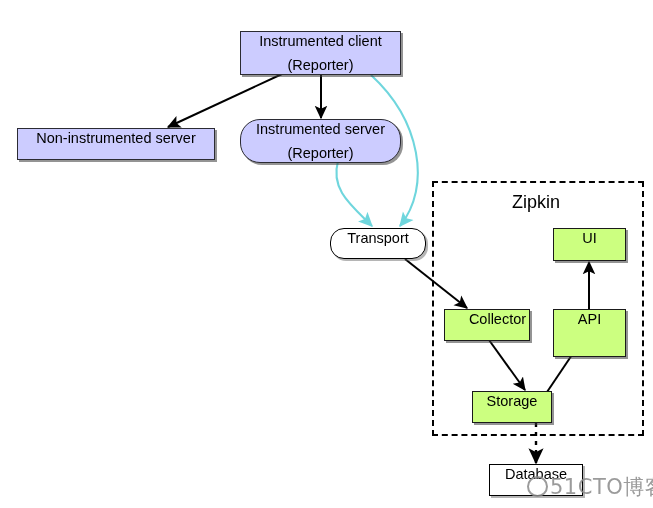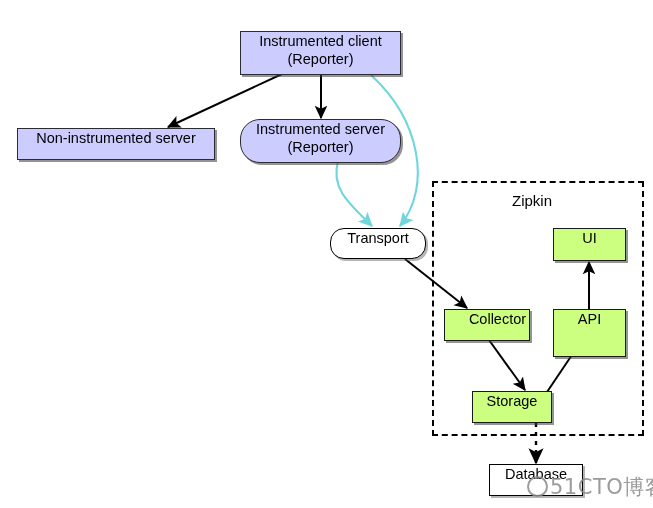--- a/index.html
+++ b/index.html
@@ -22,21 +22,21 @@
     width: 653px;
     height: 508px;
     pointer-events: none;
   }
   .node {
     position: absolute;
     box-sizing: border-box;
     display: flex;
     flex-direction: column;
     align-items: center;
-    justify-content: flex-start;
+    justify-content: space-between;
     text-align: center;
     font-size: 14.5px;
     color: #000000;
     line-height: 1.25;
     border: 1.3px solid #2b2b33;
     box-shadow: 2px 2px 0 rgba(60,60,60,0.55);
     z-index: 5;
     white-space: nowrap;
   }
   .node.lavender { background: #ccccff; }
@@ -46,21 +46,21 @@
 
   .group-box {
     position: absolute;
     box-sizing: border-box;
     border: 2px dashed #000000;
     background: transparent;
     z-index: 1;
   }
   .group-label {
     position: absolute;
-    font-size: 15px;
+    font-size: 18px;
     color: #000000;
     z-index: 2;
     white-space: nowrap;
   }
 
   .watermark {
     position: absolute;
     z-index: 9;
     color: #8a8a8a;
     font-size: 21px;

